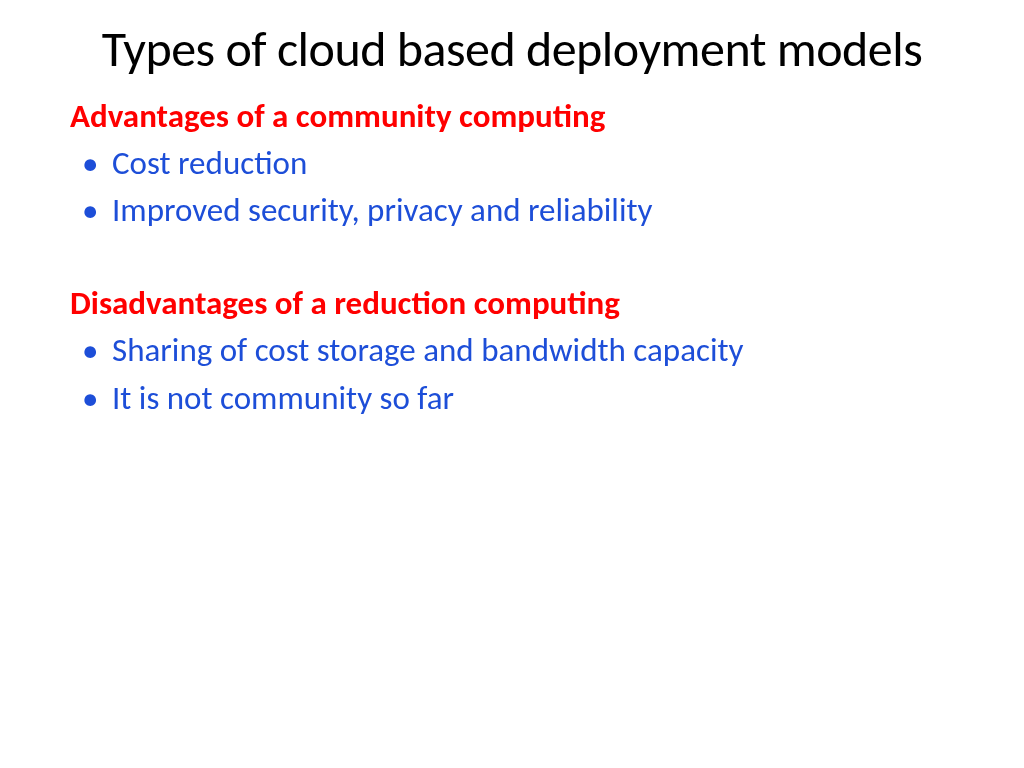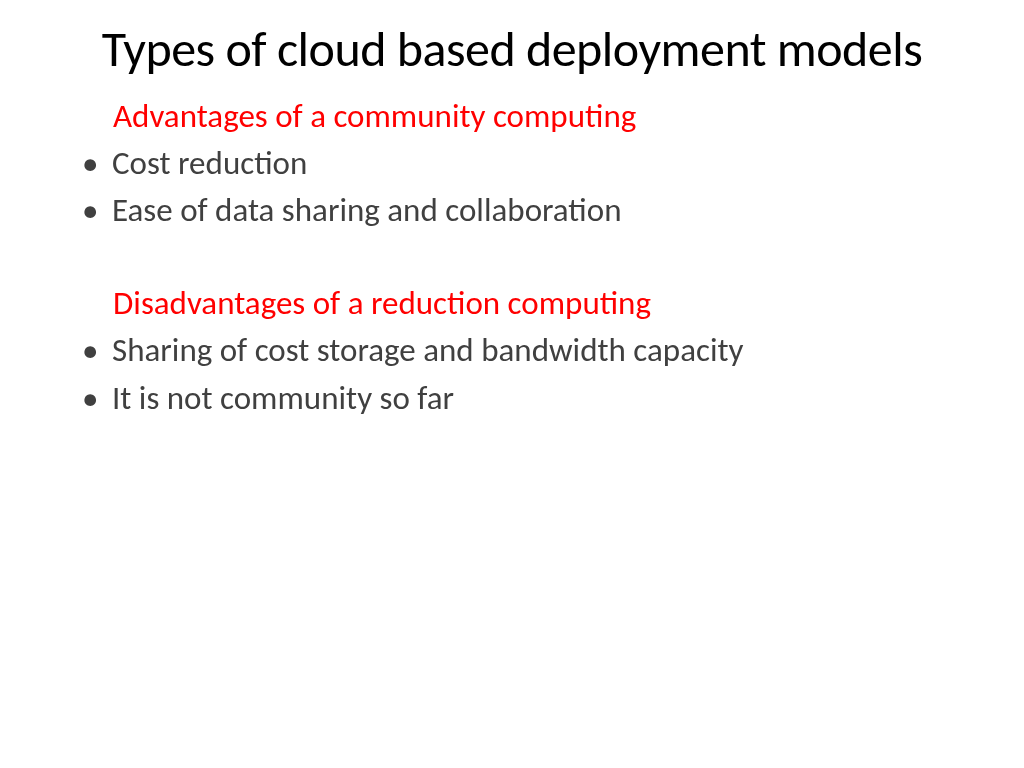--- a/index.html
+++ b/index.html
@@ -24,35 +24,34 @@
       font-size: 50px;
       font-weight: 400;
       text-align: center;
       line-height: 1.15;
       margin-bottom: 18px;
       letter-spacing: -0.5px;
     }
     .section-heading {
       font-size: 33px;
       color: #ff0000;
-      font-weight: 400;
+      font-weight: 700;
       margin-top: 2px;
       margin-bottom: 4px;
-      margin-left: 43px;
     }
     .section-heading.second {
       margin-top: 48px;
     }
     ul {
       list-style: none;
       padding-left: 0;
     }
     li {
       font-size: 33px;
-      color: #404040;
+      color: #1d4ed8;
       line-height: 1.45;
       padding-left: 42px;
       position: relative;
     }
     li::before {
       content: "•";
       position: absolute;
       left: 12px;
       top: 0;
       font-size: 33px;
@@ -60,21 +59,21 @@
   </style>
 </head>
 <body>
 
 <div class="slide">
   <h1 class="title">Types of cloud based deployment models</h1>
 
   <div class="section-heading">Advantages of a community computing</div>
   <ul>
     <li>Cost reduction</li>
-    <li>Ease of data sharing and collaboration</li>
+    <li>Improved security, privacy and reliability</li>
   </ul>
 
   <div class="section-heading second">Disadvantages of a reduction computing</div>
   <ul>
     <li>Sharing of cost storage and bandwidth capacity</li>
     <li>It is not community so far</li>
   </ul>
 </div>
 
 </body></html>

